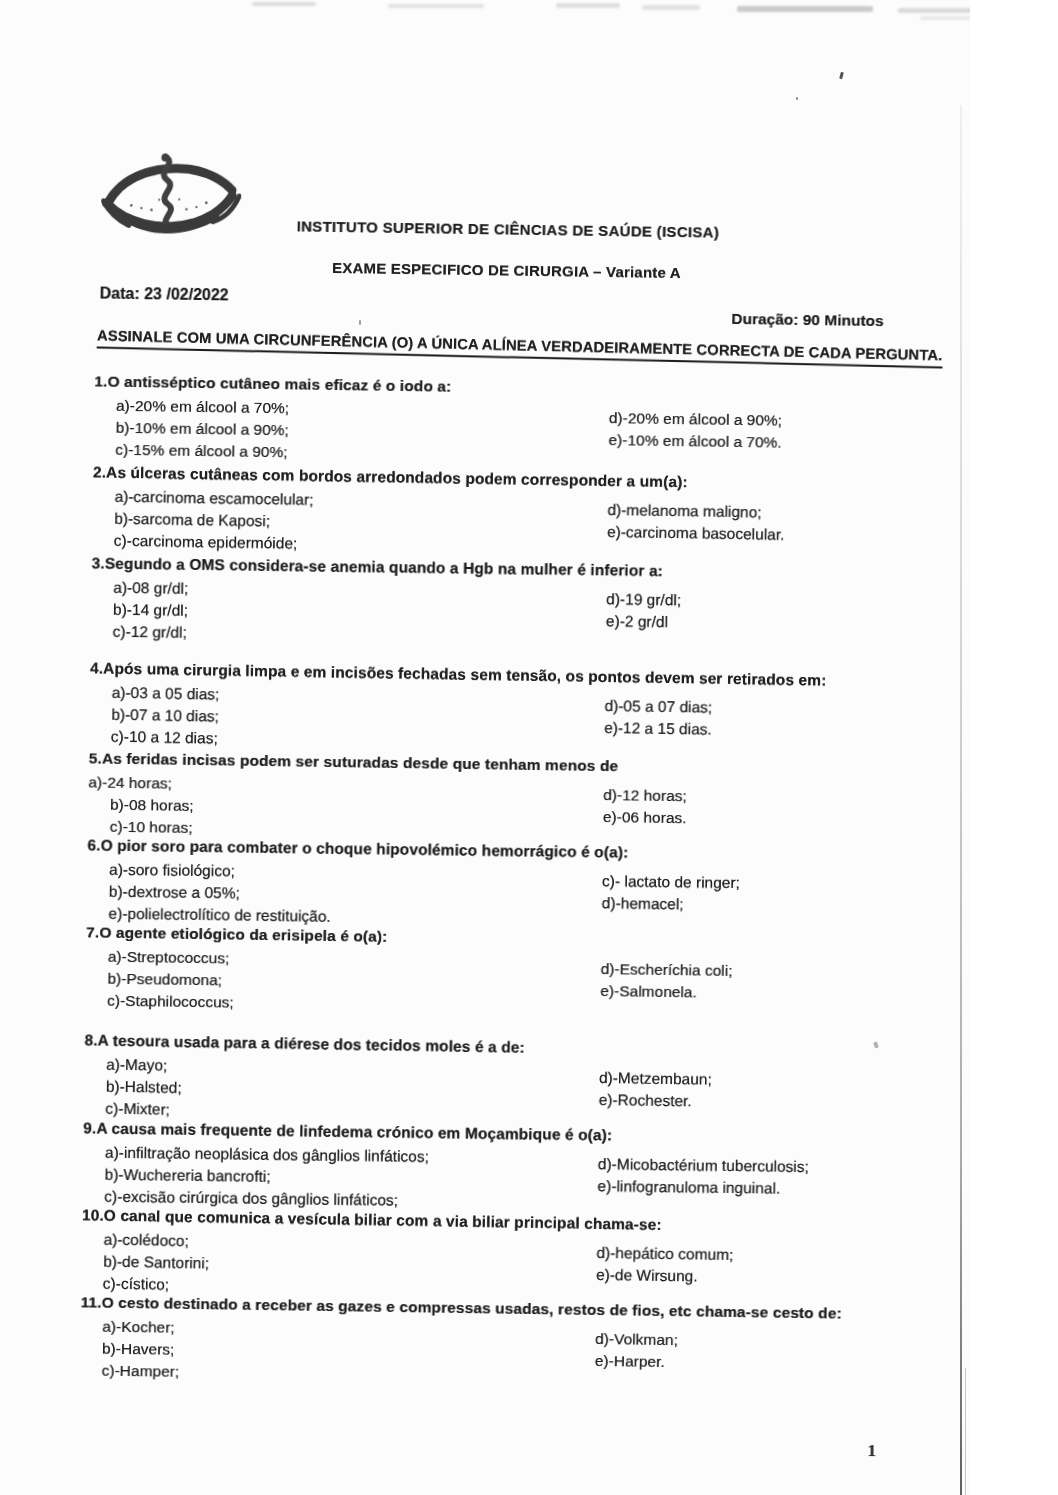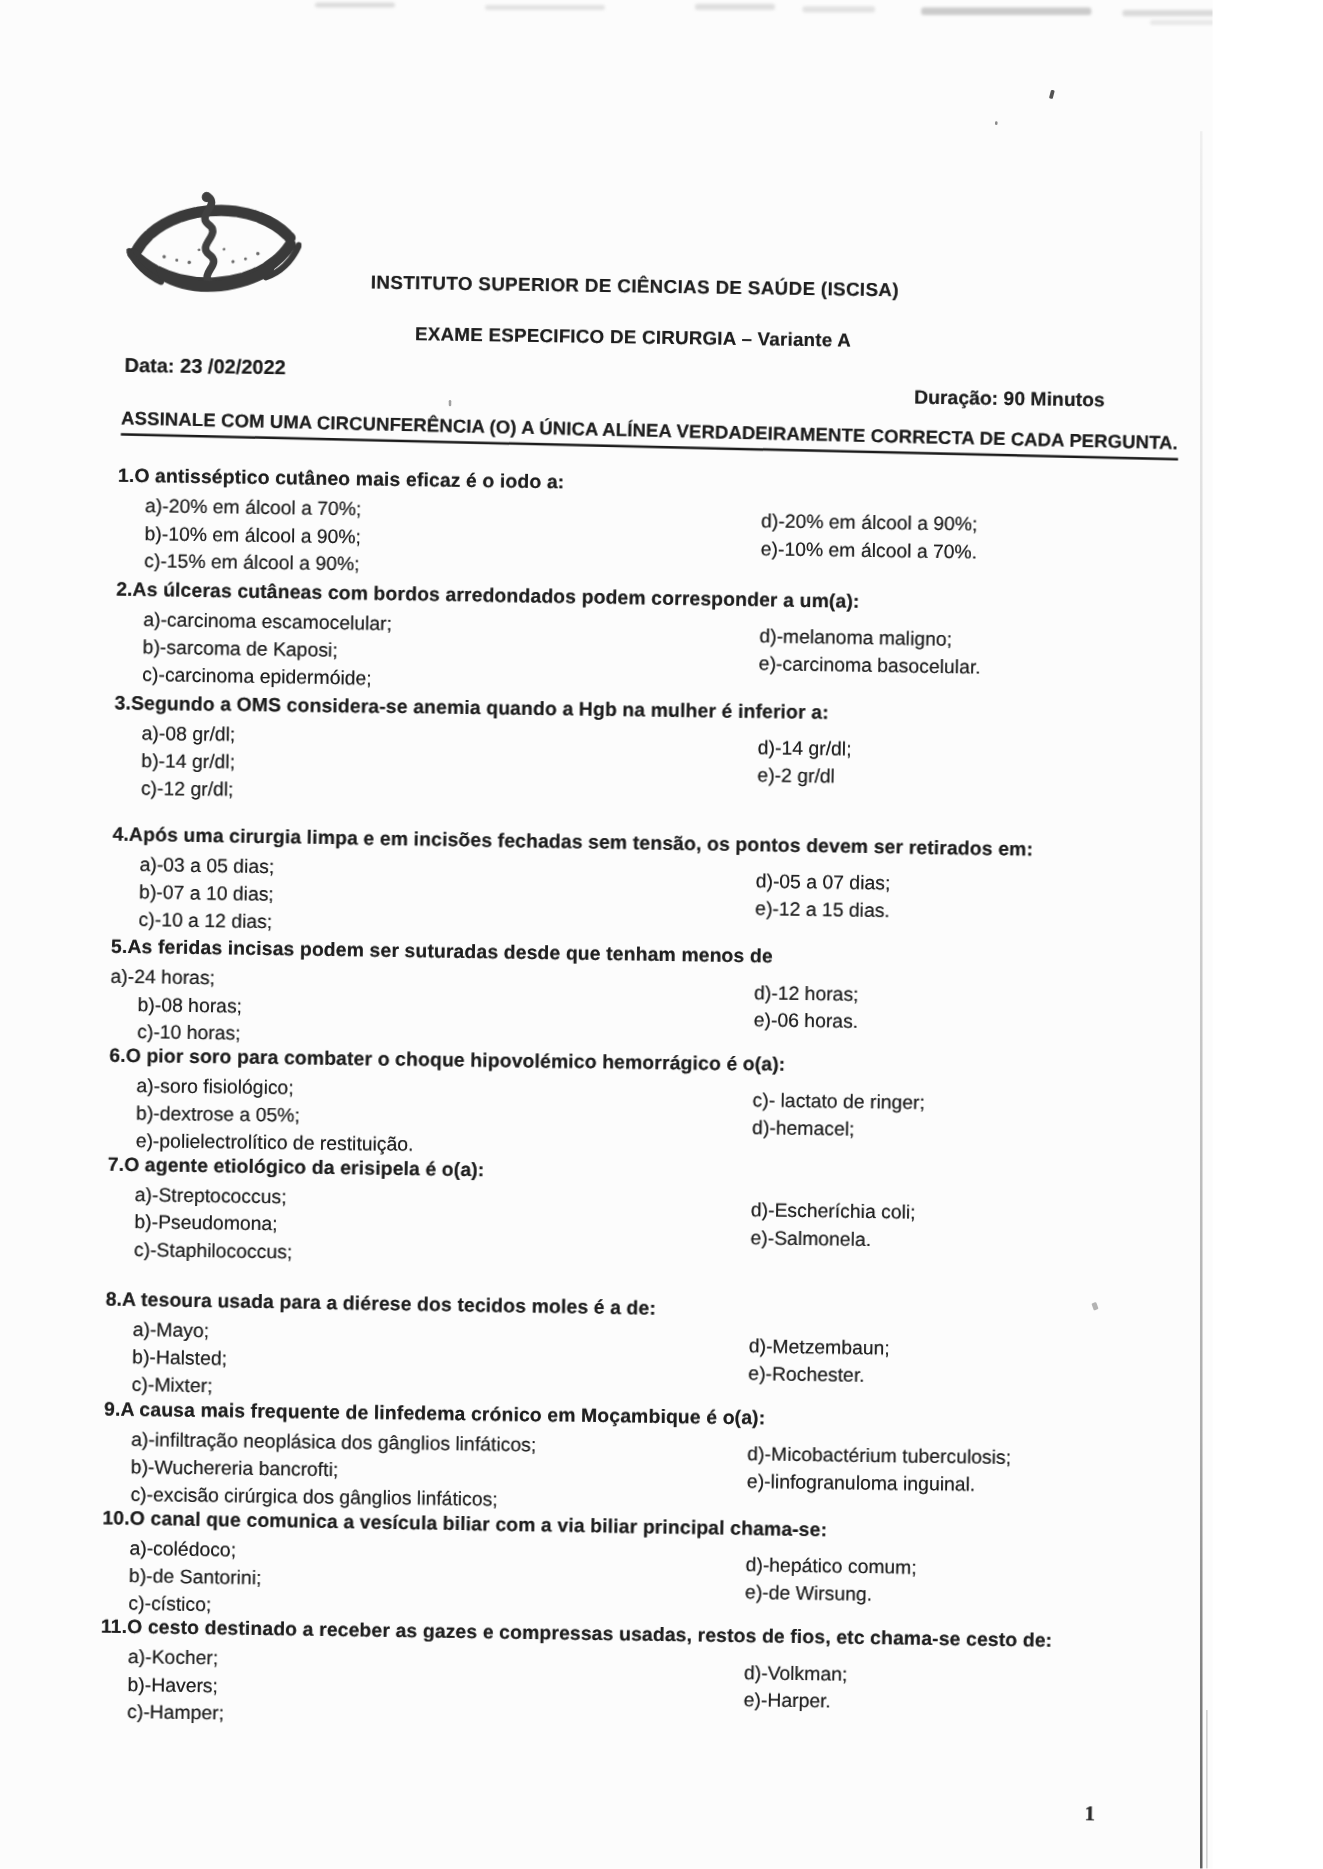--- a/index.html
+++ b/index.html
@@ -147,21 +147,21 @@
         </div>
         <div class="question">
           <div class="q-heading">3.Segundo a OMS considera-se anemia quando a Hgb na mulher é inferior a:</div>
           <div class="q-options">
             <div class="col-left">
               <div class="opt">a)-08 gr/dl;</div>
               <div class="opt">b)-14 gr/dl;</div>
               <div class="opt">c)-12 gr/dl;</div>
             </div>
             <div class="col-right">
-              <div class="opt">d)-14 gr/dl;</div>
+              <div class="opt">d)-19 gr/dl;</div>
               <div class="opt">e)-2 gr/dl</div>
             </div>
           </div>
         </div>
         <div class="question" style="margin-top: 14px;">
           <div class="q-heading">4.Após uma cirurgia limpa e em incisões fechadas sem tensão, os pontos devem ser retirados em:</div>
           <div class="q-options">
             <div class="col-left">
               <div class="opt">a)-03 a 05 dias;</div>
               <div class="opt">b)-07 a 10 dias;</div>

